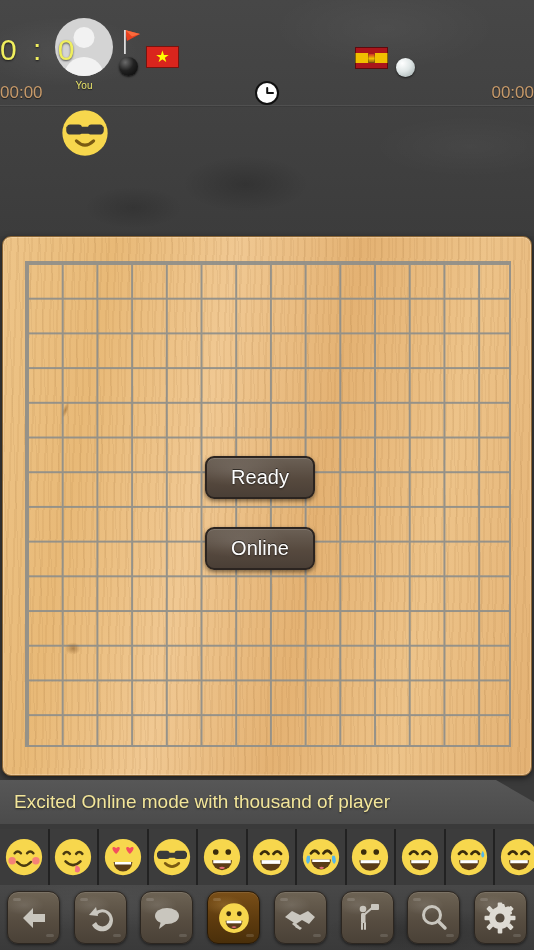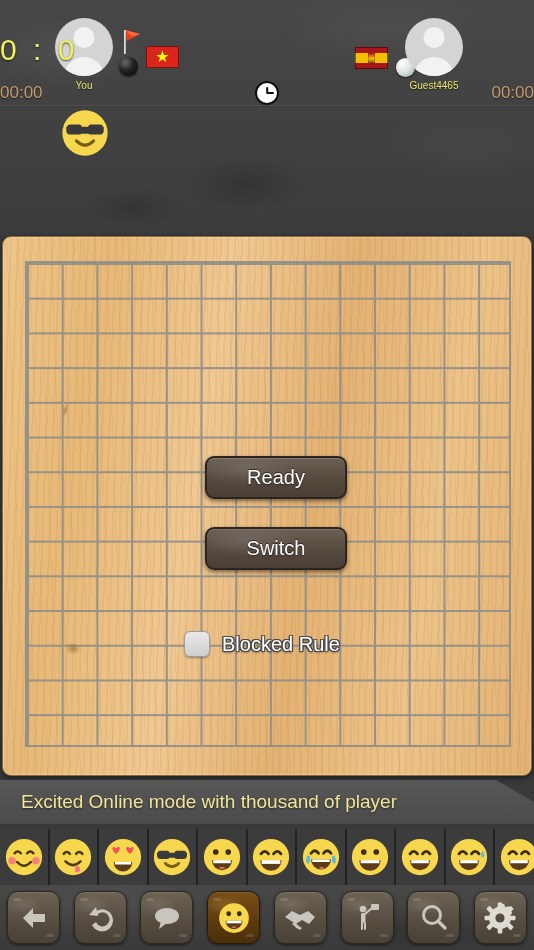--- a/index.html
+++ b/index.html
@@ -156,21 +156,21 @@
     box-shadow:0 1px 2px rgba(0,0,0,.35);
   }
   #blocked-rule-label {
     color:#ffffff; font-size:20px; white-space:nowrap;
     text-shadow:
       -1.2px -1.2px 0 #4a4a4a, 1.2px -1.2px 0 #4a4a4a,
       -1.2px  1.2px 0 #4a4a4a, 1.2px  1.2px 0 #4a4a4a,
        0 2px 2px rgba(0,0,0,.45);
   }
   .wbtn {
-    position:absolute; left:202px; width:142px; height:43px;
+    position:absolute; left:202px; width:110px; height:43px;
     border-radius:9px;
     background:
       radial-gradient(ellipse 70px 24px at 30% 30%, rgba(255,255,255,.10), rgba(0,0,0,0) 70%),
       linear-gradient(#6b6055,#56493e 55%,#4a3f36);
     border:2px solid #2b2420;
     box-shadow:0 2px 4px rgba(0,0,0,.5), 0 1px 0 rgba(255,255,255,.14) inset;
     display:flex; align-items:center; justify-content:center;
     color:#fdfdfd; font-size:20px;
     text-shadow:0 -1px 0 rgba(0,0,0,.55), 0 1px 2px rgba(0,0,0,.5);
     cursor:pointer;
@@ -179,21 +179,21 @@
   #switch-button { top:290px; }
 
   
   #ticker {
     position:absolute; left:0; top:780px; width:534px; height:44px;
     background:linear-gradient(#575757,#4b4b4b);
     clip-path:polygon(0 0, 496px 0, 534px 22px, 534px 44px, 0 44px);
     display:flex; align-items:center;
   }
   #ticker-text {
-    color:#f2e59a; font-size:19px; padding-left:21px; white-space:nowrap;
+    color:#f2e59a; font-size:19px; padding-left:14px; white-space:nowrap;
     text-shadow:0 1px 2px rgba(0,0,0,.55);
   }
 
   
   #emoji-strip {
     position:absolute; left:0; top:829px; width:534px; height:56px;
     background:#2b2b2b;
     display:flex; overflow:hidden;
   }
   .emoji-cell {
@@ -275,54 +275,43 @@
       <span id="clock-face"></span>
       <span class="tmr">00:00</span>
     </div>
 
     <div class="cflag" id="flag-right">
       <span class="emblem"></span>
     </div>
 
     <div class="stone" id="stone-white"></div>
 
-    <div class="player-block" id="player-right">
-      <div class="avatar">
-        <div class="head"></div>
-        <div class="body"></div>
-      </div>
-      <div class="pname">Guest4465</div>
-    </div>
   </div>
 
   <div id="header-divider"></div>
 
   <svg id="chat-emoji-left" viewBox="0 0 64 64">
     <circle cx="32" cy="32" r="29" fill="#f7d74d"></circle>
     <path d="M8 24 h48 v5 a4 4 0 0 1-4 4 H12 a4 4 0 0 1-4-4 Z" fill="#3a3a3a"></path>
     <rect x="9" y="21" width="19" height="13" rx="4" fill="#3a3a3a"></rect>
     <rect x="36" y="21" width="19" height="13" rx="4" fill="#3a3a3a"></rect>
     <path d="M21 42 q11 11 22 0" stroke="#7a5b12" stroke-width="4" fill="none" stroke-linecap="round"></path>
   </svg>
 </div>
 
 <div id="board-wrap">
   <div id="grid"></div>
   <div class="knot" id="knot-a"></div>
   <div class="knot" id="knot-b"></div>
 
   <div id="board-controls">
 
-    <div id="blocked-rule-row">
-      <div id="blocked-rule-checkbox"></div>
-      <div id="blocked-rule-label">Blocked Rule</div>
-    </div>
 
     <div class="wbtn" id="ready-button">Ready</div>
-    <div class="wbtn" id="switch-button">Switch</div>
+    <div class="wbtn" id="switch-button">Online</div>
   </div>
 </div>
 
 <div id="ticker">
   <span id="ticker-text">Excited Online mode with thousand of player</span>
 </div>
 
 <div id="emoji-strip">
 
   <div class="emoji-cell">

